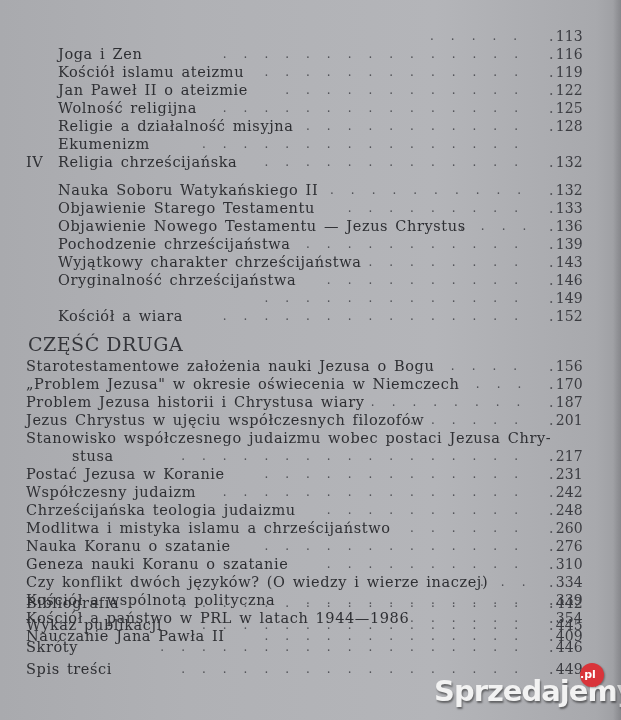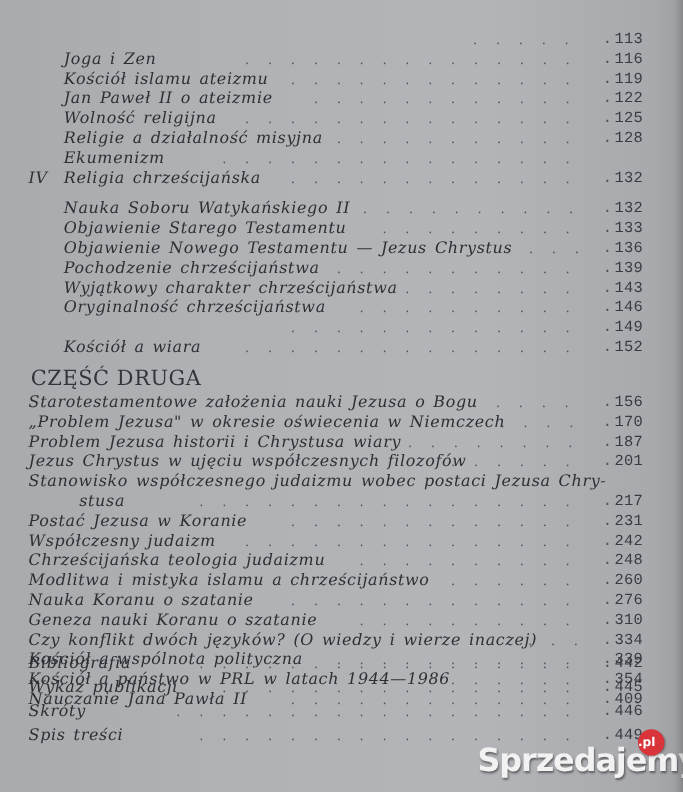--- a/index.html
+++ b/index.html
@@ -7,28 +7,28 @@
     width: 621px; height: 720px; overflow: hidden; position: relative;
     background: linear-gradient(90deg, #a9aaae 0%, #b0b1b5 30%, #b4b5b9 70%, #a8a9ad 96%, #9c9da1 100%);
     font-family: "DejaVu Serif", "Liberation Serif", serif;
     color: #2e2f33;
   }
   .page { position: absolute; left: 0; top: 0; width: 621px; height: 720px; }
   .row {
     position: absolute; left: 0; width: 621px; height: 18px;
     font-size: 14.5px; line-height: 18px; white-space: nowrap;
   }
-  .row .t { position: absolute; top: 0; letter-spacing: 0.6px; word-spacing: 2px; font-style: italic; }
+  .row .t { position: absolute; top: 0; letter-spacing: 0.6px; word-spacing: 2px; }
   .row .dots {
     position: absolute; top: 0; right: 86px; height: 18px;
     color: #505156; letter-spacing: 17px; font-size: 12px; overflow: hidden; text-align: right;
   }
   .row .p {
-    position: absolute; top: 0; left: 548px; width: 36px; text-align: right;
-    font-size: 14px; letter-spacing: 0.2px; color: #3a3b40; font-family: Liberation Mono, monospace;
+    position: absolute; top: 0; left: 548px; width: 36px; text-align: center;
+    font-size: 14px; letter-spacing: 0.2px; color: #3a3b40;
   }
   .row .p::before { content: "."; margin-right: 2px; color: #505156; }
   .indent1 { left: 58px; }
   .indent0 { left: 26px; }
   .roman { left: 26px; }
   .roman-label { left: 58px; }
   .sect {
     position: absolute; left: 28px; top: 302px; font-size: 19px; letter-spacing: 0.5px;
     color: #34353a;
   }

